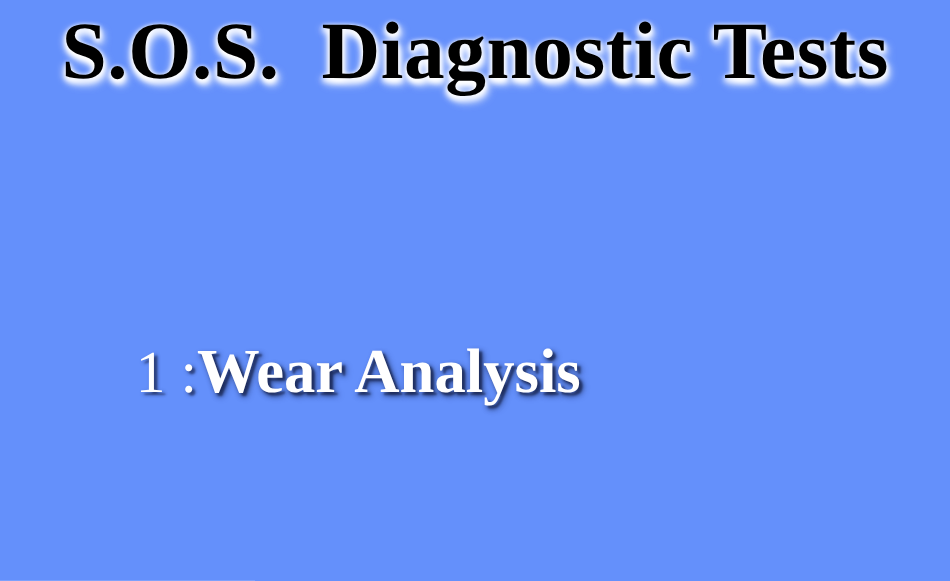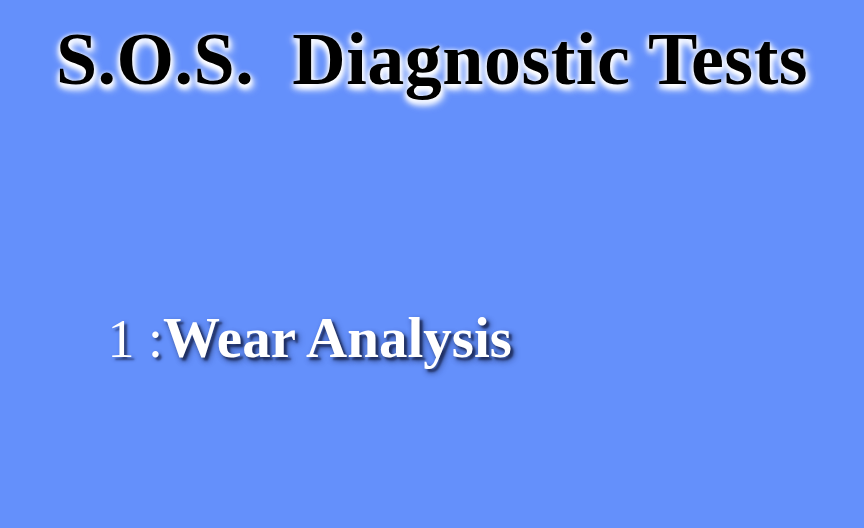--- a/index.html
+++ b/index.html
@@ -35,35 +35,34 @@
     letter-spacing: 0.5px;
     color: #000000;
     white-space: pre;
     
     text-shadow:
        0px  3px 5px rgba(255,255,255,0.95),
        2px  4px 7px rgba(255,255,255,0.85),
       -2px  3px 7px rgba(255,255,255,0.80),
        0px  0px 4px rgba(255,255,255,0.60),
        3px  5px 9px rgba(226,236,255,0.70);
-    margin-top: 12px;
   }
 
   
   #body-list {
     position: absolute;
     left: 0;
     top: 170px;
     width: 864px;
   }
 
   .list-item {
     position: relative;
     height: 120px;
-    padding-left: 22px;
+    padding-left: 38px;
     white-space: pre;
     font-family: "Liberation Serif", "DejaVu Serif", serif;
     font-size: 57px;
     line-height: 120px;
     color: #ffffff;
   }
 
   .item-number {
     font-weight: normal;
     font-size: 54px;

